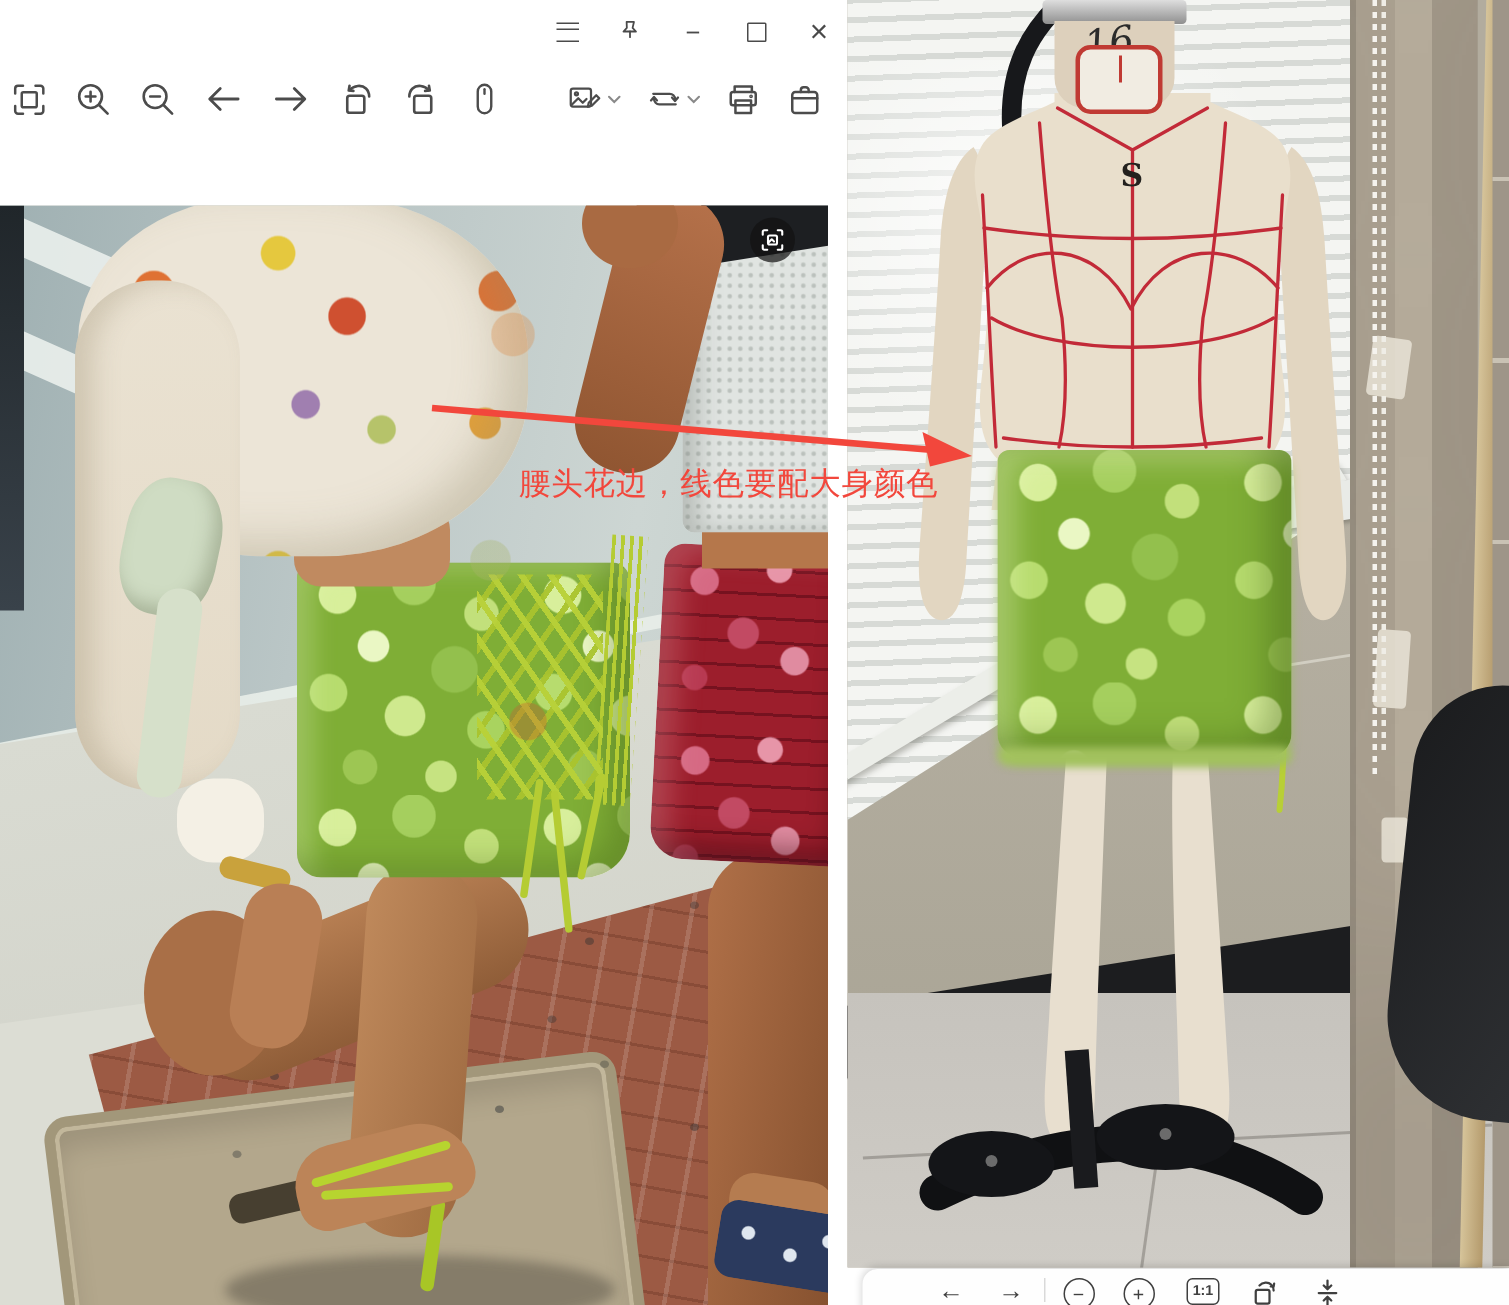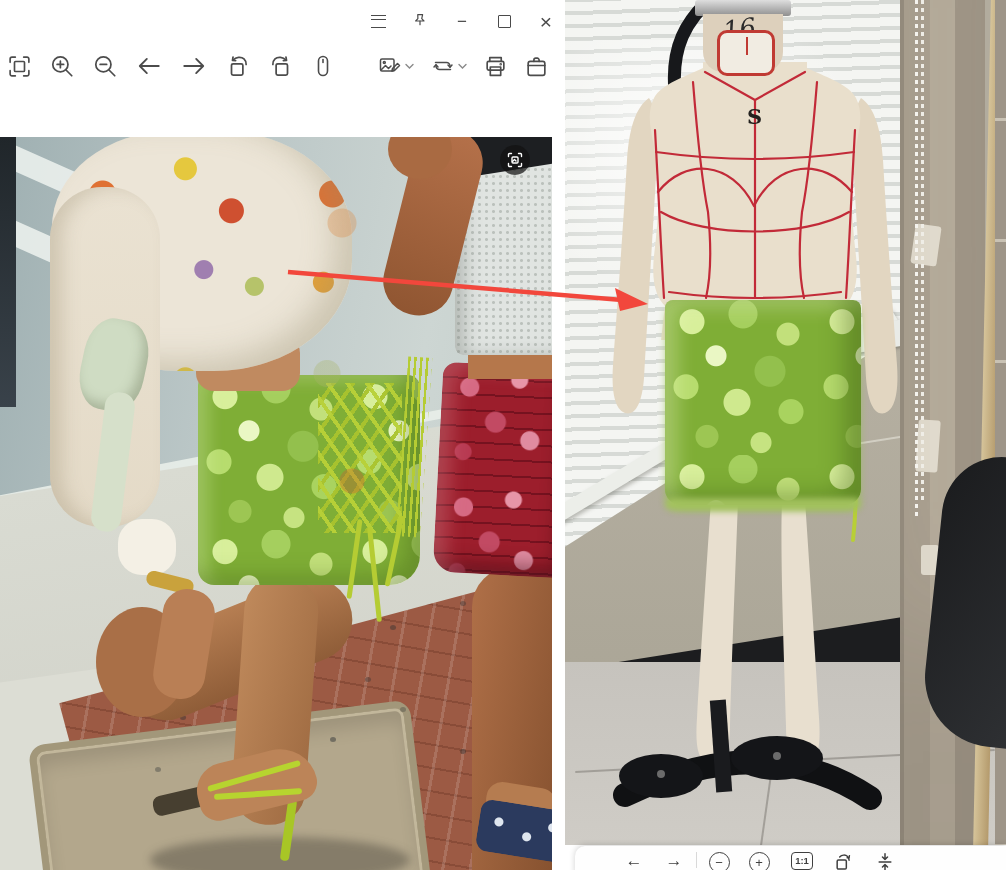--- a/index.html
+++ b/index.html
@@ -410,20 +410,21 @@
     <div class="abs size-label">S</div>
 
     <div class="abs skirt-right sequin-green"></div>
     <div class="abs skirt-fuzz"></div>
   </div>
 
   <svg class="anno-svg">
     <line x1="288" y1="272" x2="622" y2="300" stroke="#f2473c" stroke-width="4.5"></line>
     <polygon points="648,304 615,288 620,311" fill="#f2473c"></polygon>
   </svg>
+  <div class="anno-text">腰头花边，线色要配大身颜色</div>
 
   <div class="bottom-bar">
     <div style="width:46px;flex:none;"></div>
     <div class="bb-btn">
         <span>←</span>
       </div>
     <div style="width:14px;flex:none;"></div>
     <div class="bb-btn">
         <span>→</span>
       </div>

